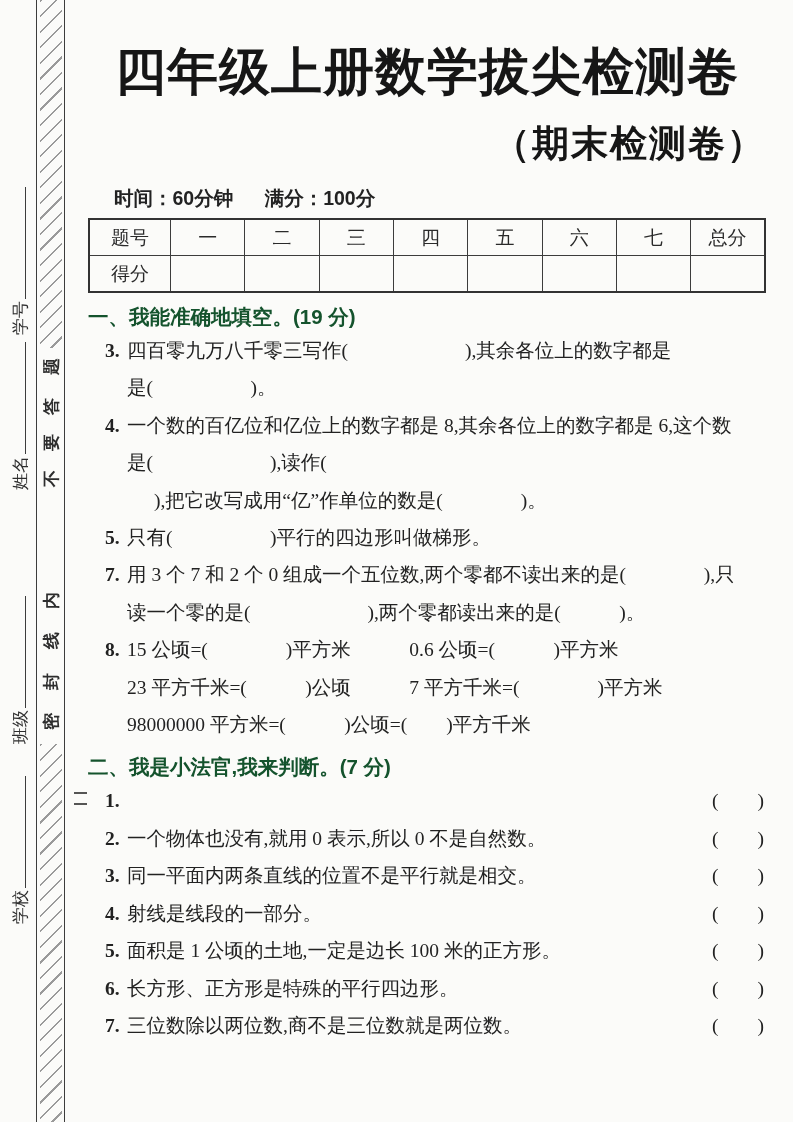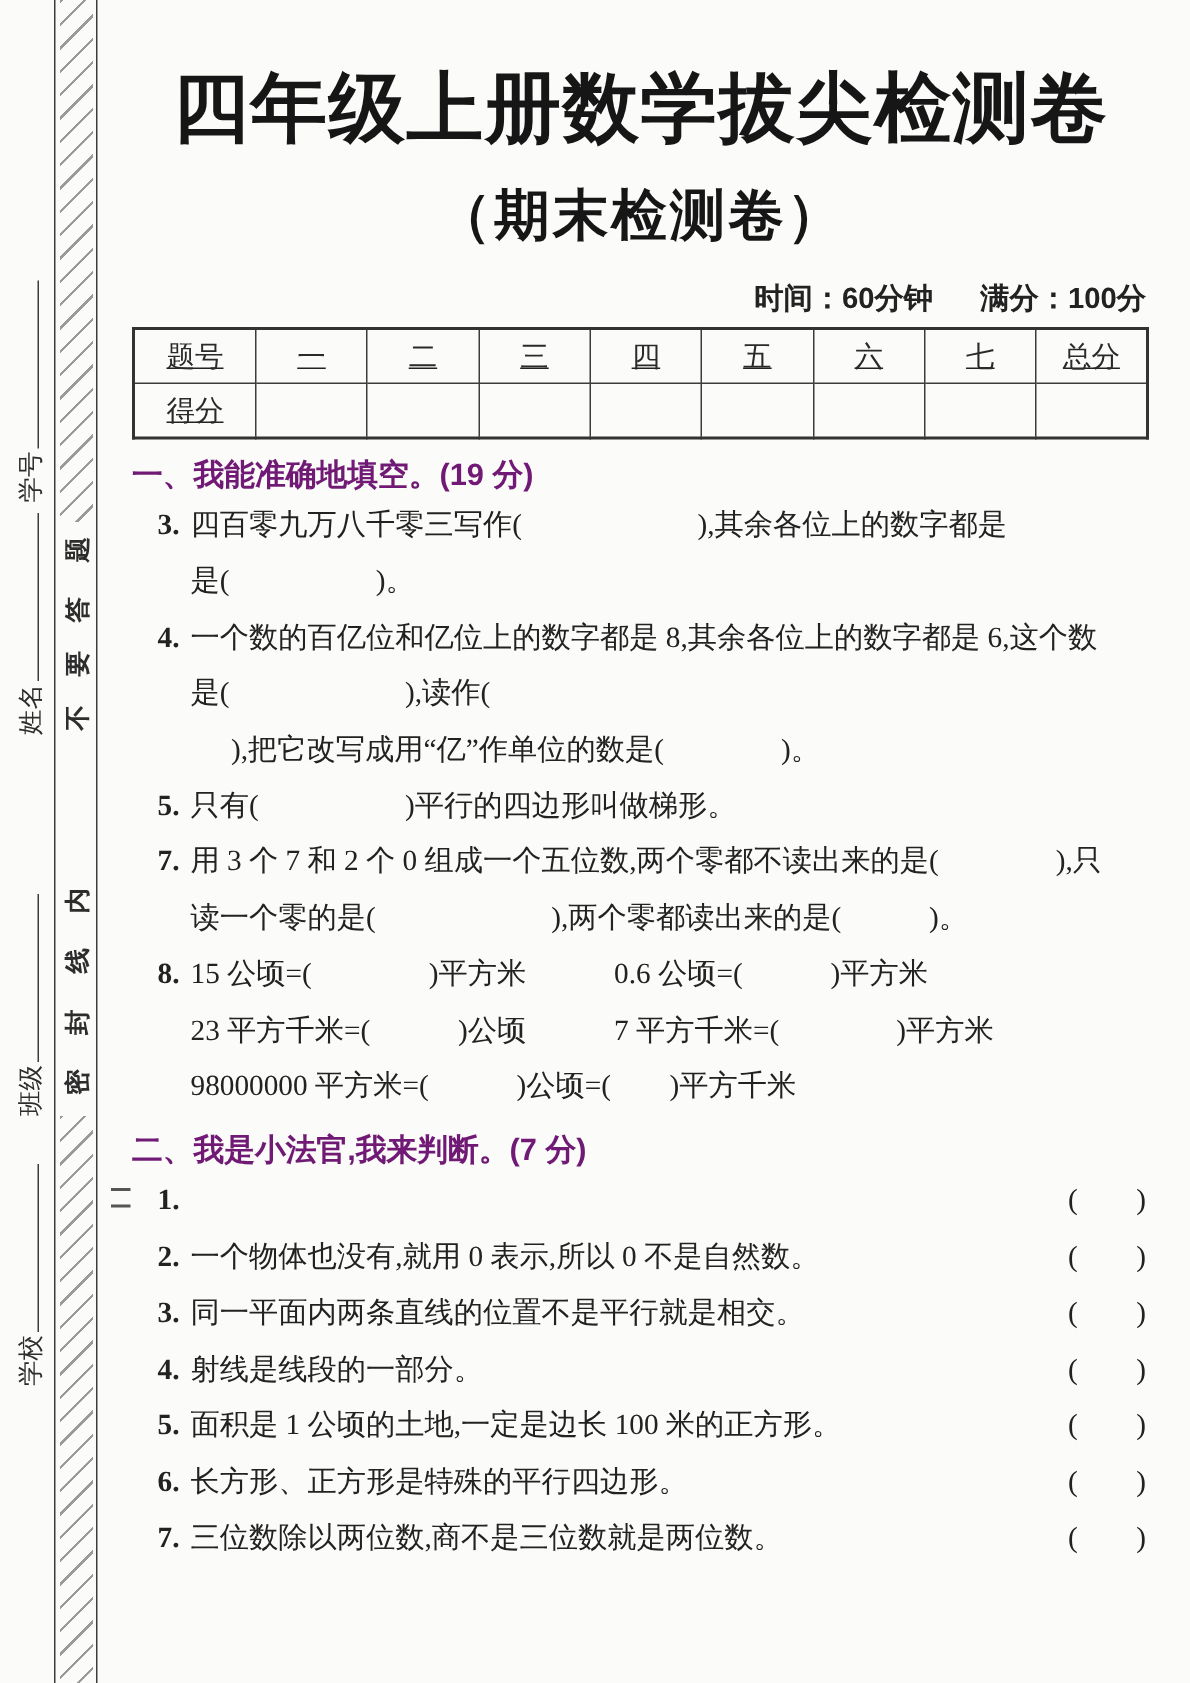--- a/index.html
+++ b/index.html
@@ -42,42 +42,42 @@
     border-top:2px solid #555; border-bottom:2px solid #555;
   }
 
   
   .content { position:absolute; left:88px; top:26px; width:678px; }
   .title {
     margin:12px; font-size:51px; font-weight:900; text-align:center;
     letter-spacing:1px; color:#161616;
   }
   .subtitle {
-    margin:4px 0 0; font-size:37px; font-weight:900; text-align:center;
+    margin:4px 0 0; font-size:37px; font-weight:900; text-align:right;
     letter-spacing:2px; color:#161616;
   }
   .meta {
-    text-align:right; font-size:19.5px; font-weight:bold;
+    font-size:19.5px; font-weight:bold;
     margin:16px 2px 6px 0; font-family:"Liberation Sans","DejaVu Sans",sans-serif;
   }
   .meta span { margin-left:26px; }
 
   table.score {
     width:100%; border-collapse:collapse; table-layout:fixed;
-    border:2px solid #333; margin-top:2px;text-decoration:underline;
+    border:2px solid #333; margin-top:2px;
   }
   table.score td {
     border:1.6px solid #3c3c3c; height:35px; text-align:center;
     font-size:19px; color:#2a2a2a; padding:0;
   }
   td.qnum-col { width:80px; }
 
   .sec-heading {
     font-family:"Liberation Sans","DejaVu Sans",sans-serif;
-    font-weight:bold; font-size:20.5px; color:#701a75;
+    font-weight:bold; font-size:20.5px; color:#14532d;
     margin:9px 0 0; line-height:30px;
   }
   .qblock { font-size:19.5px; line-height:37.4px; color:#222; }
   .qline  { padding-left:17px; white-space:nowrap; }
   .qnum   { display:inline-block; width:22px; font-weight:bold; }
   .cont   { padding-left:39px; white-space:nowrap; }
   .cont2  { padding-left:66px; white-space:nowrap; }
 
   .s2row { display:flex; font-size:19.5px; line-height:37.4px; padding-left:17px; }
   .s2row .ans { margin-left:auto; padding-right:2px; }

